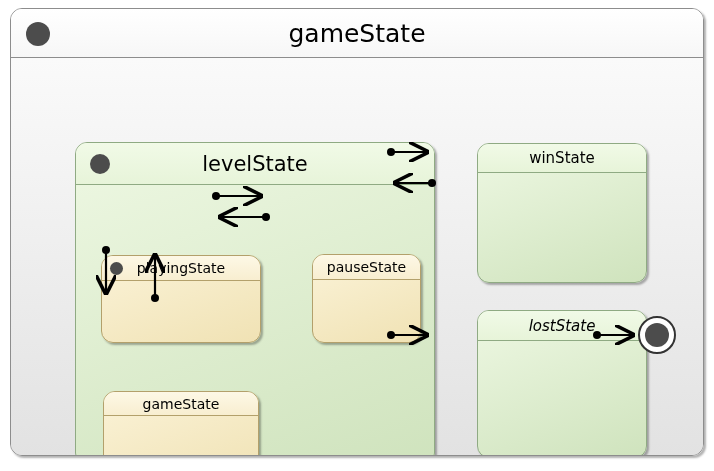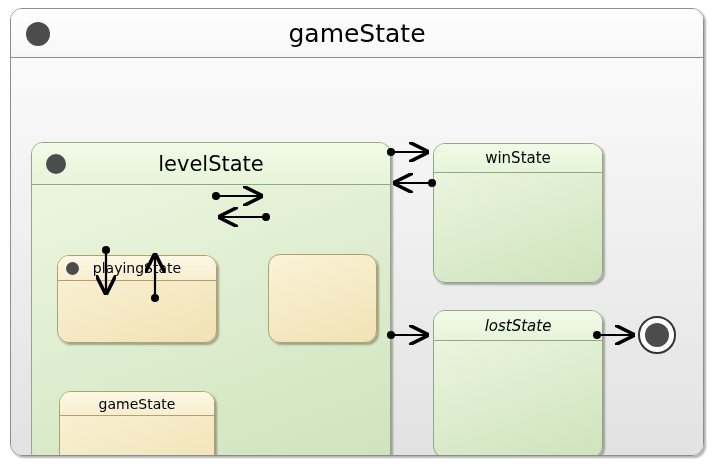--- a/index.html
+++ b/index.html
@@ -61,20 +61,21 @@
   }
   #game-state > .body {
     height: 398px;
     background: linear-gradient(180deg, #fafafa 0%, #e2e2e2 100%);
   }
 
   
   .green {
     border-color: #8faa83;
     background: linear-gradient(160deg, #eef8e3 0%, #cfe3bd 100%);
+    margin-left: 44px;
   }
   .green > .title-bar {
     border-bottom-color: #8faa83;
     background: linear-gradient(180deg, #f1fae7 0%, #e7f4d9 100%);
   }
   .green > .body {
     background: transparent;
   }
 
   
@@ -233,20 +234,23 @@
 
           <div class="state yellow" id="playing-state">
             <div class="title-bar">
               <span class="initial-dot" id="playing-initial"></span>
               <span>playingState</span>
             </div>
             <div class="body"></div>
           </div>
 
           <div class="state yellow" id="pause-state">
+            <div class="title-bar">
+              <span>pauseState</span>
+            </div>
             <div class="body"></div>
           </div>
 
           <div class="state yellow" id="score-state">
             <div class="title-bar">
               <span>gameState</span>
             </div>
             <div class="body"></div>
           </div>
 

